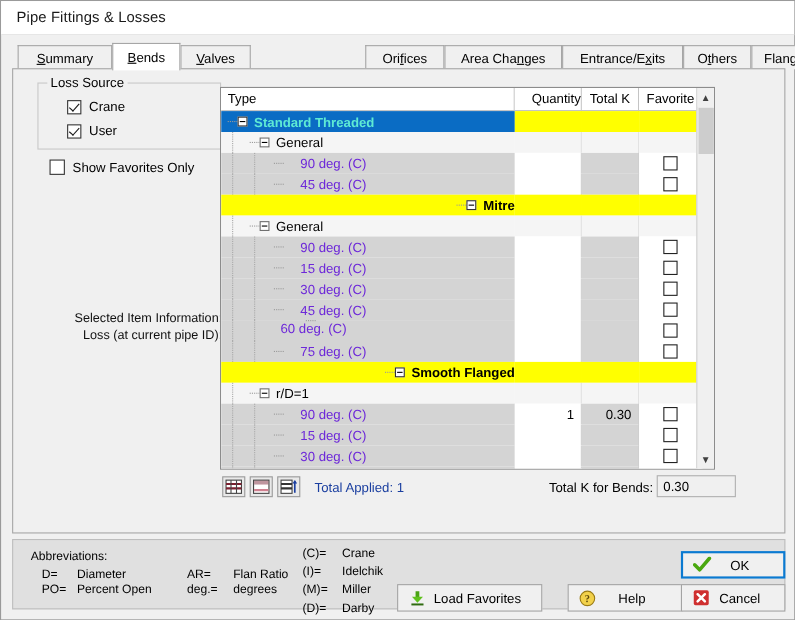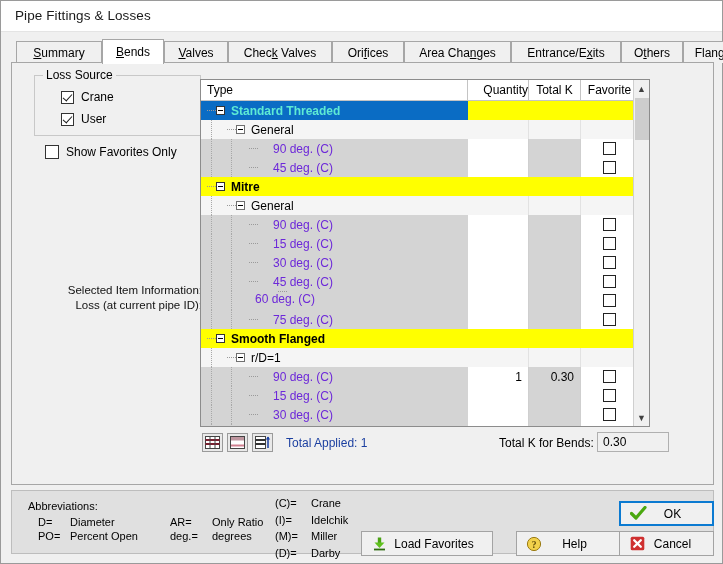--- a/index.html
+++ b/index.html
@@ -146,21 +146,21 @@
     position: absolute; top: 0; height: 19px;
     border-right: 1px solid #cfcfcf;
     display: flex; align-items: center;
     font-size: 12px;
   }
   .cell.num { justify-content: flex-end; padding-right: 6px; }
   .cell.ctr { justify-content: center; }
 
   
   .row.cat   .tcell { background: #0a6cc4; color: #5eead4; font-weight: bold; }
-  .row.cat.y .tcell { background: #ffff00; color: #000; font-weight: bold; }
+  .row.cat.y .tcell { background: #ffff00; color: #000; font-weight: bold; justify-content: flex-end; }
   .row.sub   .tcell { background: #f5f5f5; color: #000; }
   .row.leaf  .tcell { background: #d4d4d4; color: #6d28d9; }
 
   .rowcb {
     width: 13px; height: 13px;
     border: 1.3px solid #222; background: #fff;
   }
 
   .exp {
     width: 9px; height: 9px;
@@ -281,23 +281,20 @@
   <div id="tabstrip">
       <div class="tab" style="left: 5px; width: 86px;">
         <span><u>S</u>ummary</span>
       </div>
       <div class="tab sel" style="left: 91px; width: 62px;">
         <span><u>B</u>ends</span>
       </div>
       <div class="tab" style="left: 153px; width: 64px;">
         <span><u>V</u>alves</span>
       </div>
-      <div class="tab" style="left: 217px; width: 104px;">
-        <span>Chec<u>k</u> Valves</span>
-      </div>
       <div class="tab" style="left: 321px; width: 72px;">
         <span>Ori<u>f</u>ices</span>
       </div>
       <div class="tab" style="left: 393px; width: 107px;">
         <span>Area Cha<u>n</u>ges</span>
       </div>
       <div class="tab" style="left: 500px; width: 110px;">
         <span>Entrance/E<u>x</u>its</span>
       </div>
       <div class="tab" style="left: 610px; width: 62px;">
@@ -703,21 +700,21 @@
 
   <div id="footer">
     <div id="abbr">
       <div class="hdr">Abbreviations:</div>
       <table>
         <tbody>
             <tr>
           <td class="k">D=</td>
           <td class="v">Diameter</td>
           <td class="k2">AR=</td>
-          <td class="v">Only Ratio</td>
+          <td class="v">Flan Ratio</td>
         </tr>
         <tr>
           <td class="k">PO=</td>
           <td class="v">Percent Open</td>
           <td class="k2">deg.=</td>
           <td class="v">degrees</td>
         </tr>
       </tbody>
         </table>
     </div>

